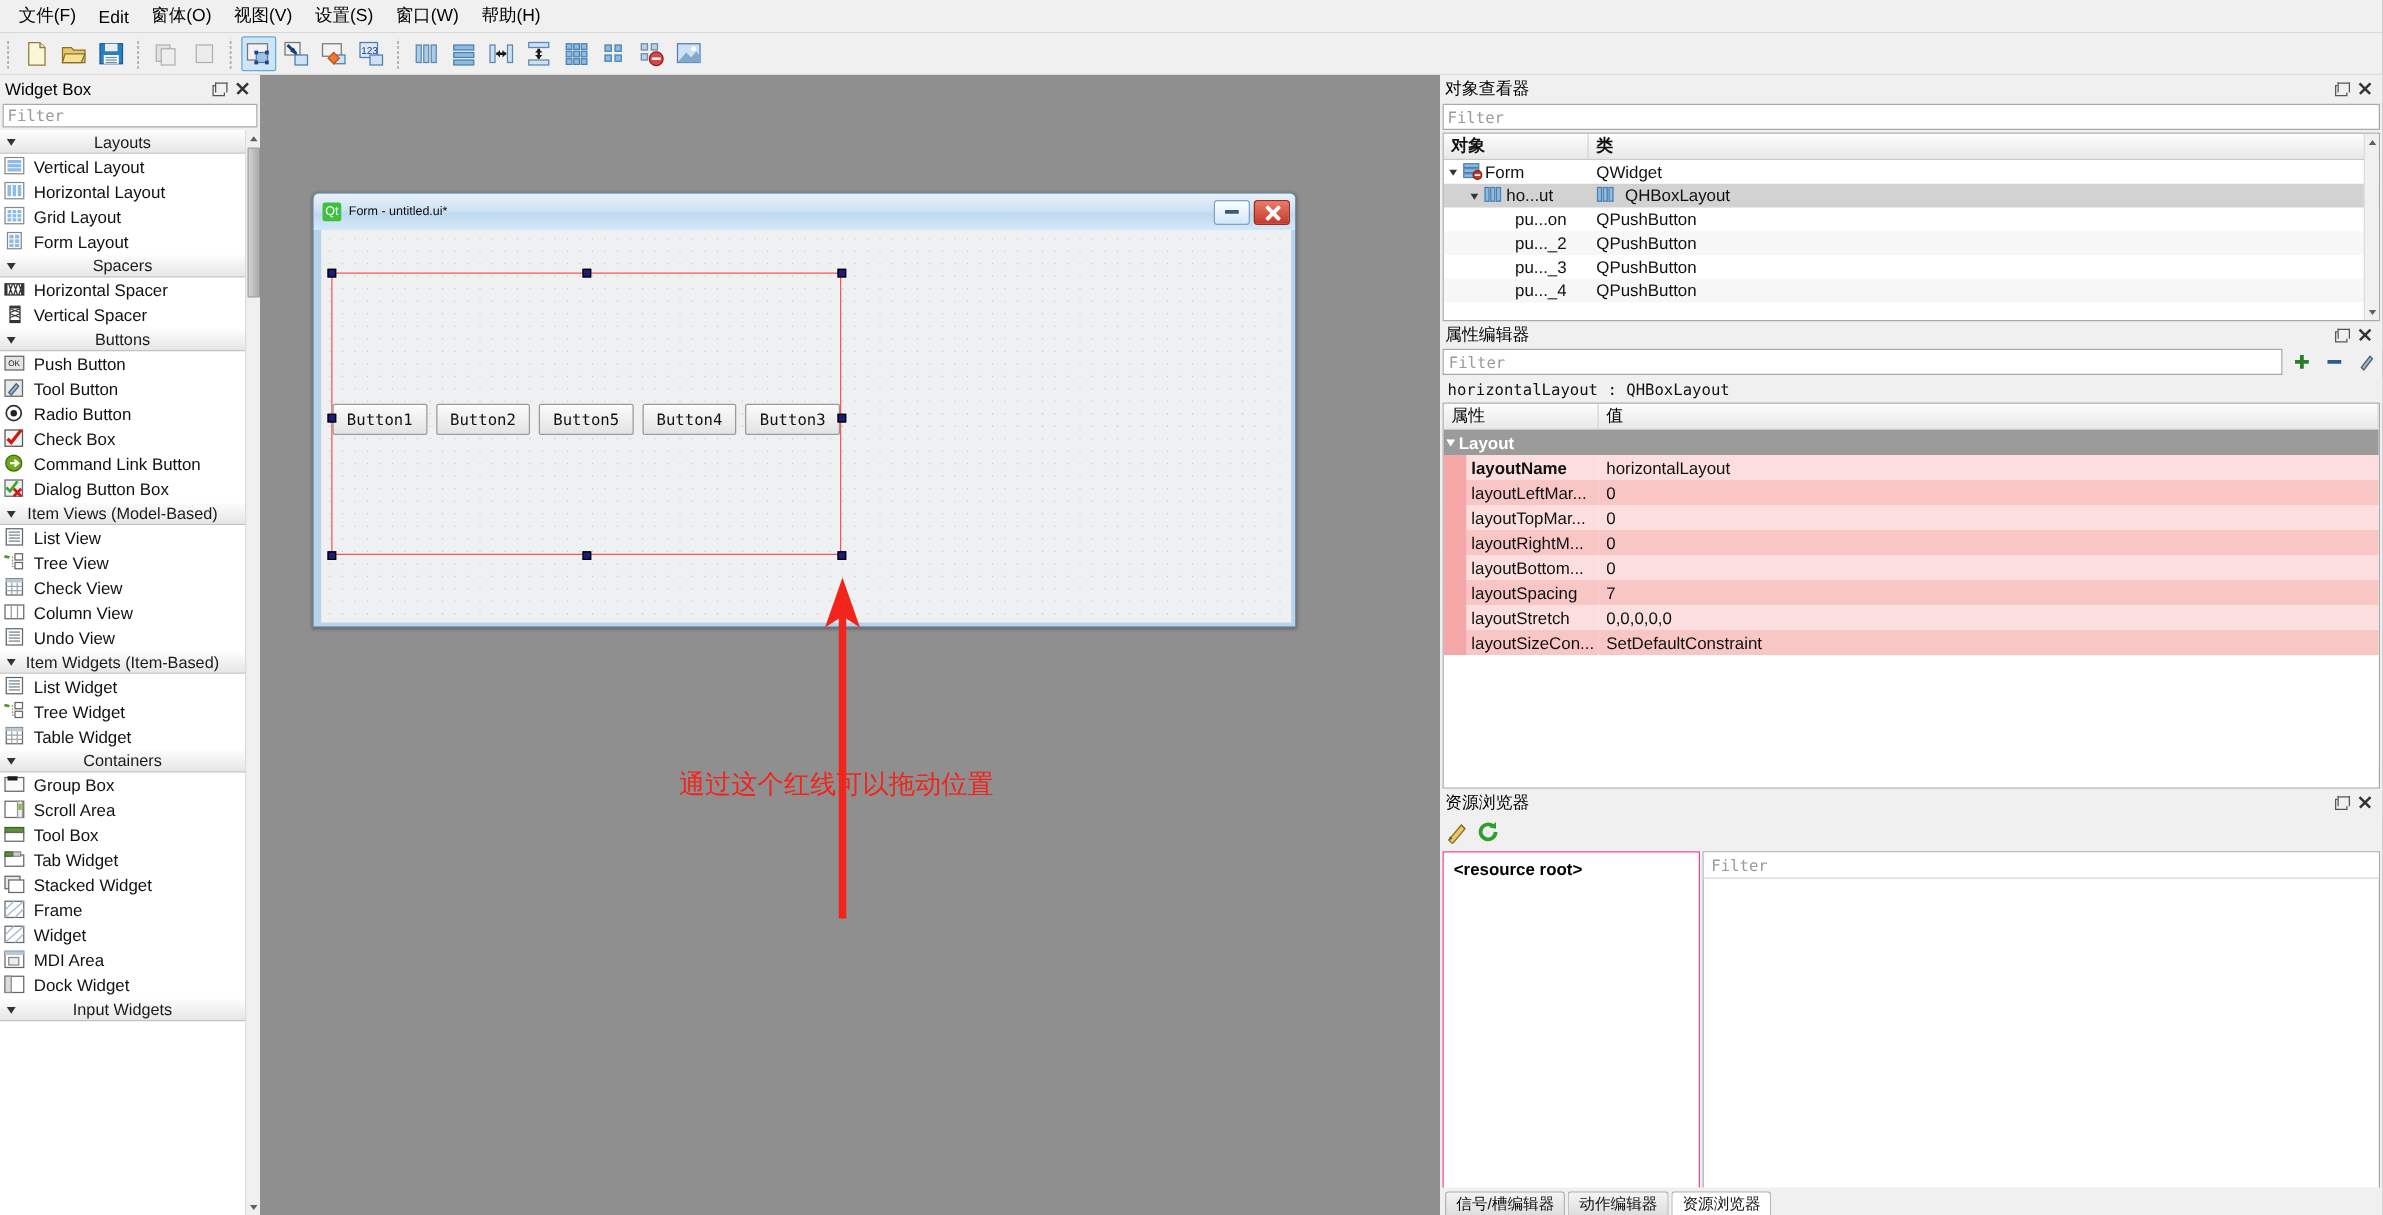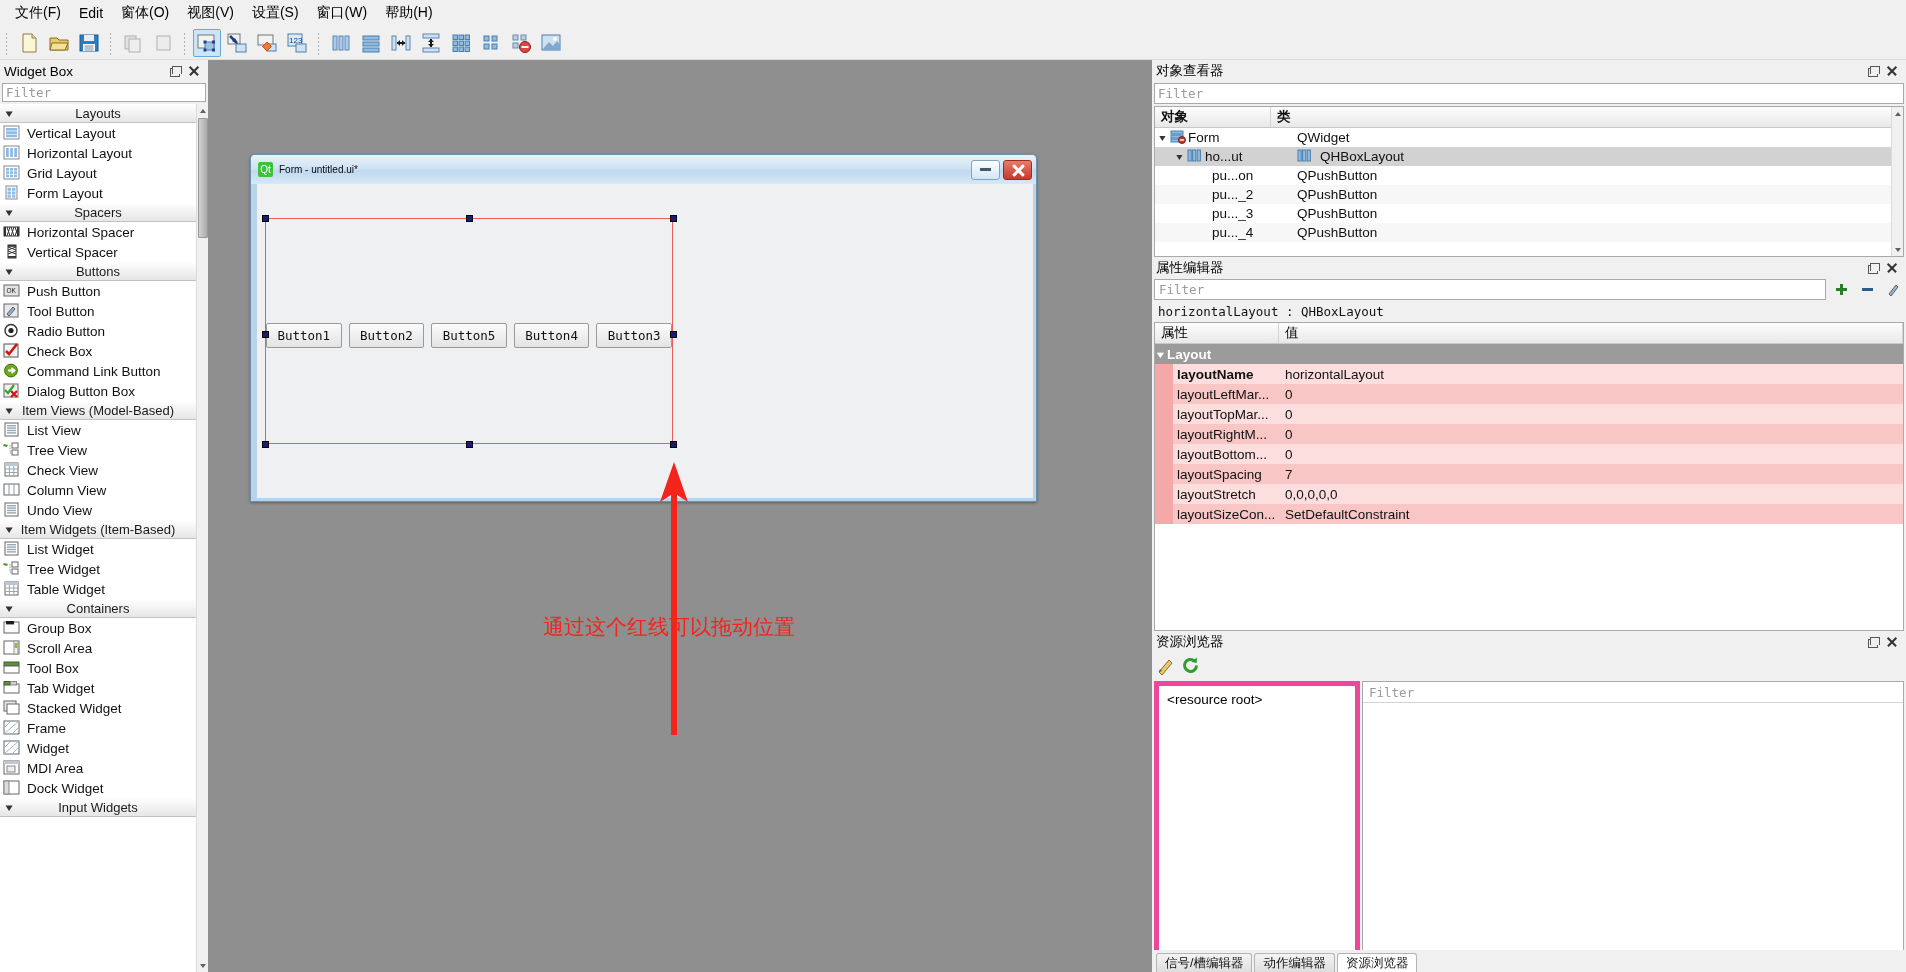--- a/index.html
+++ b/index.html
@@ -196,21 +196,21 @@
   .tree-head div {
     font-size: 13.5px; color: #111; display: flex; align-items: center;
     padding-left: 6px; border-right: 1px solid #d4d4d4;
   }
   .th-obj { width: 116px; }
   .th-cls { flex: 1; }
   .tree-row { display: flex; height: 19px; align-items: center; font-size: 13.5px; color: #111; }
   .tree-row.sel { background: #d2d2d2; }
   .tree-row.alt { background: #f7f7f7; }
   .tr-name { width: 116px; display: flex; align-items: center; }
-  .tr-cls { flex: 1; padding-left: 6px; display: flex; align-items: center; gap: 5px; margin-left: 20px; }
+  .tr-cls { flex: 1; padding-left: 6px; display: flex; align-items: center; gap: 5px; }
   .tw-chev { width: 15px; text-align: center; font-size: 10px; color: #333; transform: scaleX(1.25); }
   .tw-ico { width: 18px; height: 15px; display: inline-block; }
   .objscroll {
     position: absolute; right: 0; top: 0; width: 12px; bottom: 0; background: #f0f0f0; border-left: 1px solid #dcdcdc;
   }
 
   .propfilter {
     margin: 2px 2px; height: 21px; background: #fff; border: 1px solid #a9a9a9;
     display: flex; align-items: center; padding: 0 4px;
   }
@@ -242,21 +242,21 @@
   .prop-row.pink .pr-name { background: #fcdede; }
   .prop-row.pink2 .pr-name { background: #f9c6c6; }
   .pr-val { flex: 1; display: flex; align-items: center; padding-left: 6px; color: #111; }
   .prop-row.pink .pr-val { background: #fcdede; }
   .prop-row.pink2 .pr-val { background: #f9c6c6; }
   .prop-row.bold .pr-name { font-weight: bold; }
   .prop-blank { flex: 1; background: #fff; }
 
   .res-toolrow { display: flex; align-items: center; gap: 6px; padding: 3px 4px; }
   .res-split { display: flex; flex: 1; gap: 2px; padding: 0 2px 2px 2px; }
-  .res-left { flex: 0 0 206px; background: #fff; border: 5px solid #ec4899; padding: 6px 8px; font-size: 13.5px; }
+  .res-left { flex: 0 0 206px; background: #fff; border: 1px solid #ec4899; padding: 6px 8px; font-size: 13.5px; font-weight: bold; }
   .res-right { flex: 1; background: #fff; border: 1px solid #a9a9a9; }
   .res-right-filter {
     height: 21px; background: #fff; border-bottom: 1px solid #d4d4d4;
     display: flex; align-items: center; padding-left: 6px;
   }
   .res-right-filter span { font-family: "DejaVu Sans Mono", monospace; font-size: 12.5px; color: #9a9a9a; }
 
   .bottom-tabs {
     position: absolute; left: 1152px; bottom: 0; width: 754px; height: 22px;
     display: flex; align-items: flex-end; gap: 2px; padding-left: 4px; background: #f0f0f0;

